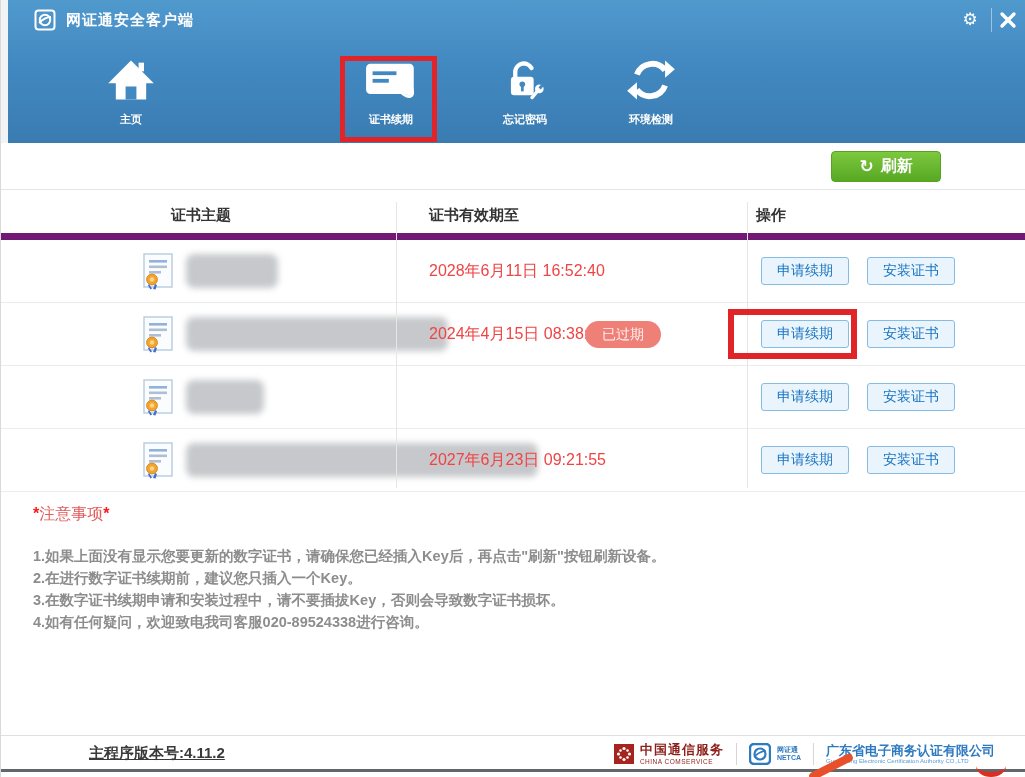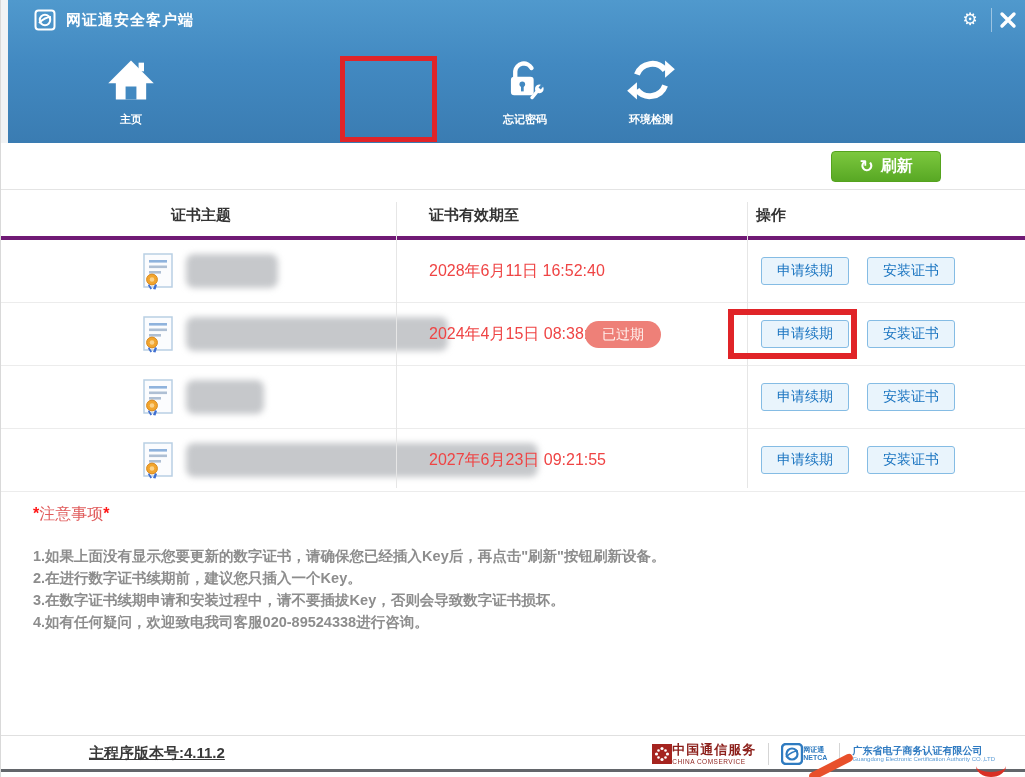--- a/index.html
+++ b/index.html
@@ -33,21 +33,21 @@
                   border:6px solid #e02428; z-index:60; pointer-events:none; }
 
   
   .toolbar { position:absolute; left:0; top:143px; right:0; height:47px; background:#fff; border-bottom:1px solid #e4e4e4; }
   .refresh-btn { position:absolute; left:830px; top:8px; width:110px; height:31px;
                  background:linear-gradient(180deg,#7cc83e,#58a824); border:1px solid #55a31e; border-radius:4px;
                  color:#fff; font-size:16px; font-weight:bold; display:flex; align-items:center; justify-content:center; gap:7px; cursor:pointer; }
   .refresh-glyph { font-size:17px; font-weight:bold; line-height:1; }
 
   
-  .thead { position:absolute; left:0; top:190px; right:0; height:50px; border-bottom:4px solid #701a75; background:#fff; }
+  .thead { position:absolute; left:0; top:190px; right:0; height:50px; border-bottom:7px solid #701a75; background:#fff; }
   .th { position:absolute; top:16px; color:#333; font-size:15px; font-weight:bold; }
   .th-subject { left:120px; width:160px; text-align:center; }
   .th-expiry  { left:428px; }
   .th-actions { left:755px; }
   .vline { position:absolute; width:1px; background:#e6e6e6; top:202px; height:286px; z-index:1; }
   .vline1 { left:395px; } .vline2 { left:746px; }
 
   .row { position:absolute; left:0; right:0; height:63px; border-bottom:1px solid #ececec; background:#fff; }
   .row1 { top:240px; } .row2 { top:303px; } .row3 { top:366px; } .row4 { top:429px; }
   .cert-icon { position:absolute; left:140px; top:12px; }
@@ -63,26 +63,26 @@
   
   .notes { position:absolute; left:32px; top:504px; width:940px; }
   .notes-title { font-size:16px; color:#e05c5c; margin-bottom:20px; }
   .notes-title .star { color:#ff1616; font-weight:bold; }
   .note-line { font-size:14.5px; font-weight:bold; color:#8d8d8d; line-height:22px; }
 
   
   .footer { position:absolute; left:0; right:0; top:735px; height:35px; border-top:1px solid #e0e0e0; background:#fff; }
   .version { position:absolute; left:88px; top:8px; font-size:15px; font-weight:bold; color:#3a3a3a;text-decoration:underline; }
   .logos { position:absolute; right:30px; top:4px; height:28px; display:flex; align-items:center; gap:12px; }
-  .logo-group { display:flex; align-items:center; gap:0; }
+  .logo-group { display:flex; align-items:center; gap:6px; }
   .logo-stack { display:flex; flex-direction:column; line-height:1.1; }
   .ccs-name { font-size:13px; font-weight:bold; color:#8c1f1a; letter-spacing:1px; }
   .ccs-sub { font-size:6.5px; color:#8c1f1a; letter-spacing:.5px; }
   .netca-line { font-size:7px; font-weight:bold; color:#2f7bc0; }
-  .gdca-name { font-size:10px; font-weight:bold; color:#2e7ac1; }
+  .gdca-name { font-size:13px; font-weight:bold; color:#2e7ac1; }
   .gdca-sub { font-size:6px; color:#5a9bd5; }
   .foot-sep { width:1px; height:22px; background:#d5d5d5; }
 
   .bottom-strip { position:absolute; left:0; right:0; top:769px; height:3px; background:#63666b; }
   .anno-frag1 { position:absolute; left:806px; top:763px; width:48px; height:8px; background:#e8502b;
                 border-radius:4px; transform:rotate(-27deg); z-index:70; }
   .anno-frag2 { position:absolute; left:975px; top:766px; width:30px; height:11px;
                 border-bottom:5px solid #d93025; border-radius:0 0 50% 50% / 0 0 100% 100%; z-index:70; }
 </style>
 </head>
@@ -114,20 +114,34 @@
       <svg width="52" height="52" viewBox="0 0 48 48">
         <path d="M24 6 L45 27 L38 27 L38 42 L10 42 L10 27 L3 27 Z" fill="#fff"></path>
         <rect x="19" y="30" width="10" height="12" fill="#4289c1"></rect>
         <rect x="31" y="8" width="5" height="8" fill="#fff"></rect>
       </svg>
     </div>
     <div class="nav-label">主页</div>
   </div>
 
 
+  <div class="nav-item nav-renew">
+    <div class="nav-icon">
+      <svg width="58" height="52" viewBox="0 0 52 48">
+        <rect x="3" y="9" width="44" height="28" rx="4" fill="#fff"></rect>
+        <rect x="9" y="16" width="22" height="3.5" fill="#4289c1"></rect>
+        <rect x="9" y="23" width="15" height="3.5" fill="#4289c1"></rect>
+        <g transform="rotate(-38 38 30)">
+          <ellipse cx="38" cy="30" rx="5.5" ry="11" fill="none" stroke="#fff" stroke-width="2.6"></ellipse>
+          <ellipse cx="38" cy="32" rx="2.4" ry="7" fill="none" stroke="#fff" stroke-width="1.8"></ellipse>
+        </g>
+      </svg>
+    </div>
+    <div class="nav-label">证书续期</div>
+  </div>
 
   <div class="nav-item nav-pwd">
     <div class="nav-icon">
       <svg width="52" height="52" viewBox="0 0 48 48">
         <path d="M15 22 L15 16 A8 8 0 0 1 30 13" fill="none" stroke="#fff" stroke-width="4" stroke-linecap="round"></path>
         <rect x="11" y="21" width="21" height="17" rx="3" fill="#fff"></rect>
         <circle cx="21.5" cy="28" r="2.6" fill="#4289c1"></circle>
         <rect x="20.3" y="29" width="2.5" height="5.5" fill="#4289c1"></rect>
         <g transform="rotate(40 34 36)">
           <circle cx="34" cy="31" r="4" fill="#fff"></circle>

